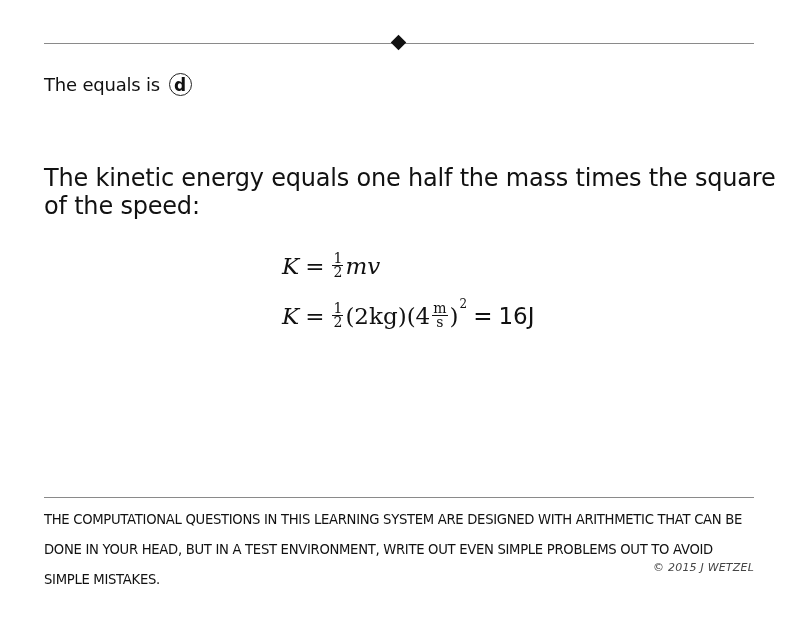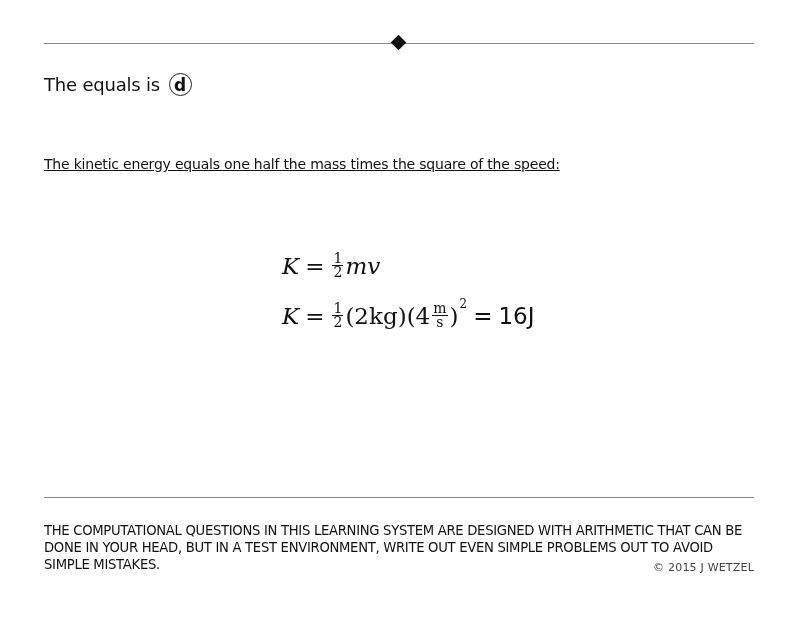--- a/index.html
+++ b/index.html
@@ -6,36 +6,36 @@
   body { width:800px; height:617px; position:relative; overflow:hidden;
          font-family:"DejaVu Sans", sans-serif; color:#111; }
   .top-rule { position:absolute; left:44px; top:43px; width:710px; height:0;
               border-top:1.5px solid #8a8a8a; }
   .diamond { position:absolute; left:393px; top:37px; width:11px; height:11px;
              background:#111; transform:rotate(45deg); }
   .answer { position:absolute; left:44px; top:74px; font-size:18px; letter-spacing:-0.2px; }
   .answer-circle { display:inline-block; width:23px; height:23px; border:1.3px solid #222;
                    border-radius:50%; text-align:center; line-height:22px; font-weight:bold;
                    font-size:17px; vertical-align:middle; margin-left:3px; margin-top:-3px; box-sizing:border-box; }
-  .statement { position:absolute; left:44px; top:156px; font-size:14px; letter-spacing:-0.2px;text-decoration:underline; }
+  .statement { position:absolute; left:44px; top:164px; font-size:24px; letter-spacing:-0.2px; }
   .eq { position:absolute; left:282px; font-family:"DejaVu Serif", serif; font-size:23px;
         white-space:nowrap; display:flex; align-items:center; }
   .eq1 { top:252px; }
   .eq2 { top:302px; }
   .it { font-style:italic; }
   .frac { display:inline-flex; flex-direction:column; align-items:center; font-size:14px;
           line-height:13px; margin:0 2px; vertical-align:middle; }
   .frac .num { border-bottom:1px solid #111; padding:0 1px; }
   .sq { font-size:12px; position:relative; top:-12px; margin-left:1px; }
   .sans { font-family:"DejaVu Sans", sans-serif; }
   .bottom-rule { position:absolute; left:44px; top:497px; width:710px; height:0;
                  border-top:1.5px solid #8a8a8a; }
   .note { position:absolute; left:44px; top:505px; width:712px; font-size:13.2px;
-          line-height:17px; text-transform:uppercase; letter-spacing:-0.3px;margin-top:17px; }
-  .copyright { position:absolute; right:46px; top:561px; font-size:11px; 
+          line-height:30px; text-transform:uppercase; letter-spacing:-0.3px; }
+  .copyright { position:absolute; right:46px; top:561px; font-size:11px; font-style:italic;
                color:#444; letter-spacing:0.2px;margin-left:20px; }
 </style>
 </head>
 <body>
 
 <div class="top-rule"></div>
 <div class="diamond"></div>
 
 <div class="answer">
   <span>The equals is</span>

